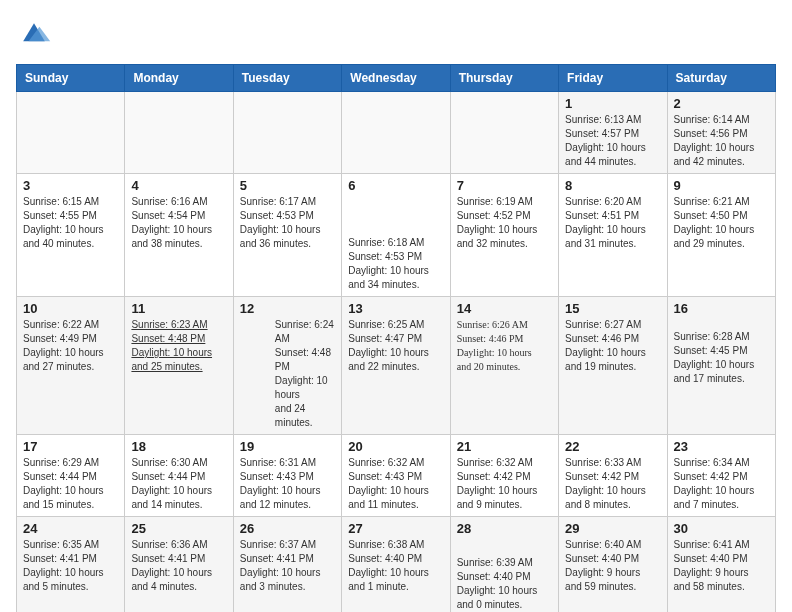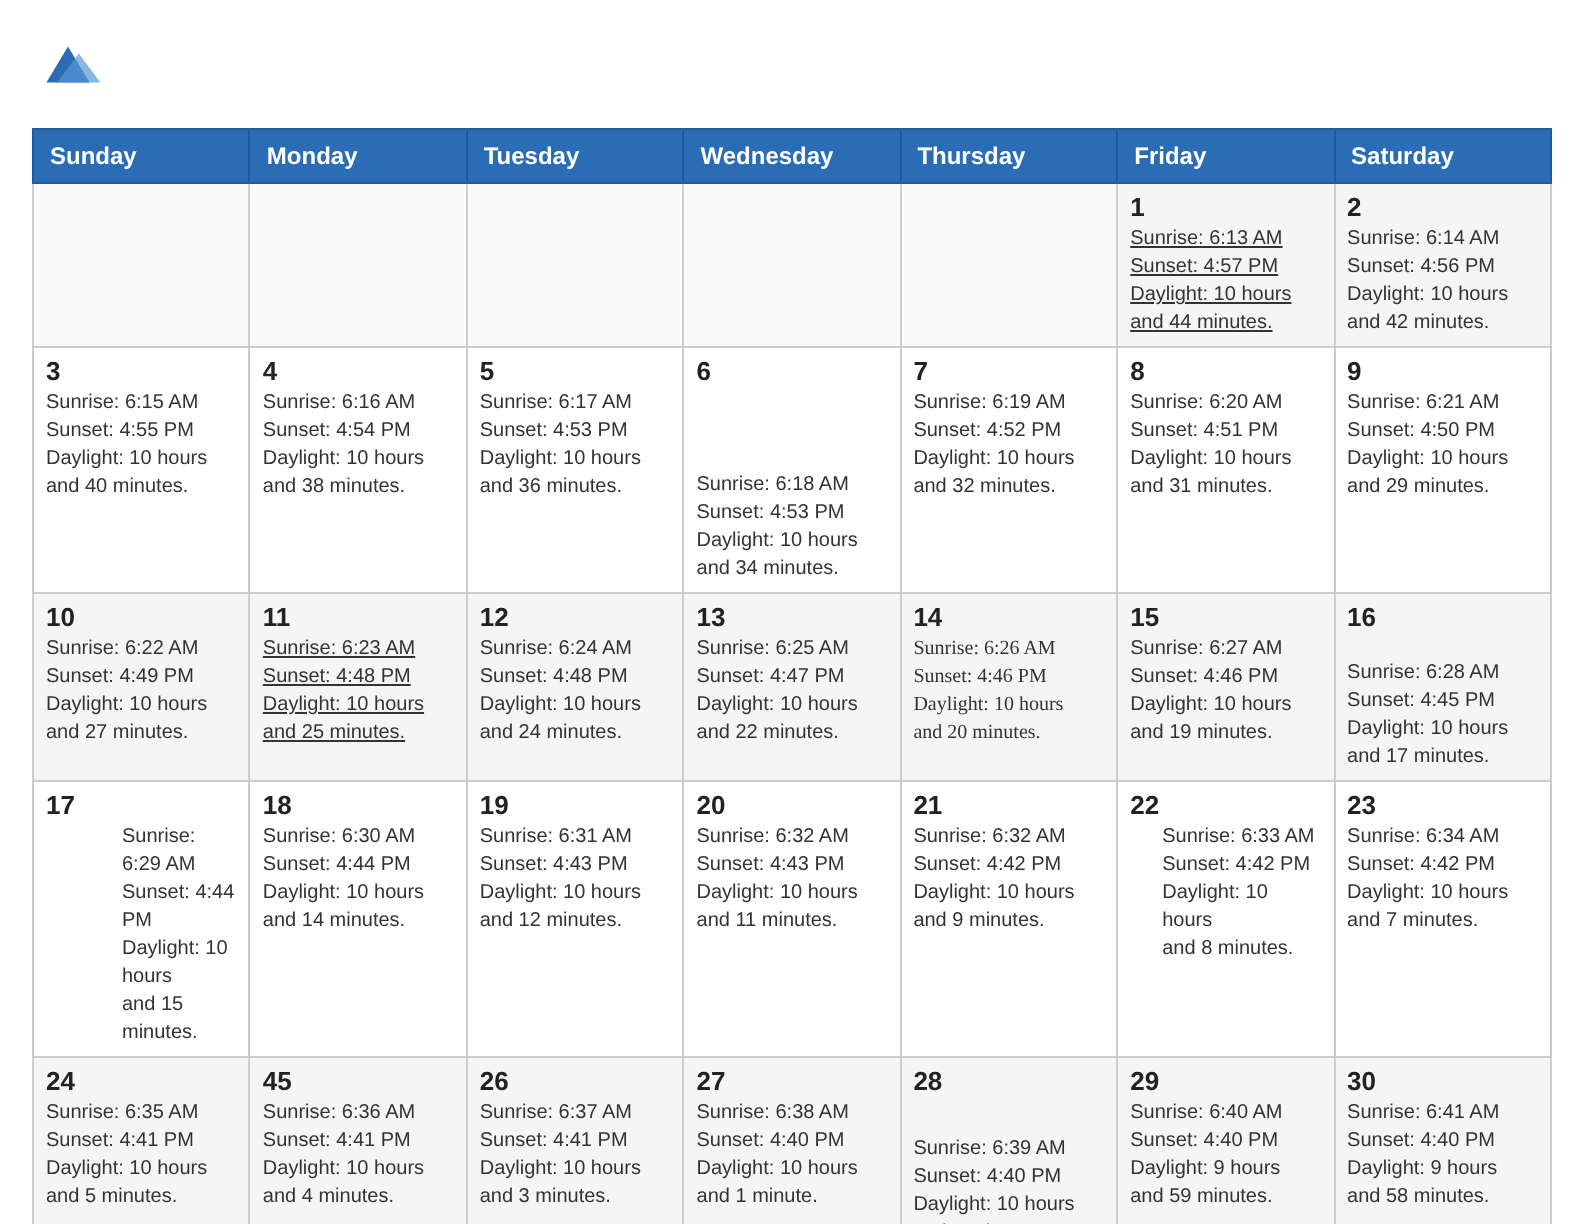--- a/index.html
+++ b/index.html
@@ -117,21 +117,21 @@
   </thead>
   <tbody id="calendar-body">
   <tr>
         <td class="empty"></td>
         <td class="empty"></td>
         <td class="empty"></td>
         <td class="empty"></td>
         <td class="empty"></td>
         <td>
           <span class="day-num">1</span>
-          <div class="day-info" style="white-space: pre-line; text-decoration: underline;">Sunrise: 6:13 AM
+          <div class="day-info" style="white-space: pre-line;">Sunrise: 6:13 AM
 Sunset: 4:57 PM
 Daylight: 10 hours
 and 44 minutes.</div>
         </td>
         <td>
           <span class="day-num">2</span>
           <div class="day-info" style="white-space: pre-line;">Sunrise: 6:14 AM
 Sunset: 4:56 PM
 Daylight: 10 hours
 and 42 minutes.</div>
@@ -198,21 +198,21 @@
         </td>
         <td>
           <span class="day-num">11</span>
           <div class="day-info" style="white-space: pre-line; text-decoration: underline;">Sunrise: 6:23 AM
 Sunset: 4:48 PM
 Daylight: 10 hours
 and 25 minutes.</div>
         </td>
         <td>
           <span class="day-num">12</span>
-          <div class="day-info" style="white-space: pre-line;">Sunrise: 6:24 AM
+          <div class="day-info" style="white-space: pre-line; margin-left: 35px;">Sunrise: 6:24 AM
 Sunset: 4:48 PM
 Daylight: 10 hours
 and 24 minutes.</div>
         </td>
         <td>
           <span class="day-num">13</span>
           <div class="day-info" style="white-space: pre-line;">Sunrise: 6:25 AM
 Sunset: 4:47 PM
 Daylight: 10 hours
 and 22 minutes.</div>
@@ -235,21 +235,21 @@
           <span class="day-num">16</span>
           <div class="day-info" style="white-space: pre-line; margin-top: 14px;">Sunrise: 6:28 AM
 Sunset: 4:45 PM
 Daylight: 10 hours
 and 17 minutes.</div>
         </td>
       </tr>
       <tr>
         <td>
           <span class="day-num">17</span>
-          <div class="day-info" style="white-space: pre-line; margin-left: 38px;">Sunrise: 6:29 AM
+          <div class="day-info" style="white-space: pre-line;">Sunrise: 6:29 AM
 Sunset: 4:44 PM
 Daylight: 10 hours
 and 15 minutes.</div>
         </td>
         <td>
           <span class="day-num">18</span>
           <div class="day-info" style="white-space: pre-line;">Sunrise: 6:30 AM
 Sunset: 4:44 PM
 Daylight: 10 hours
 and 14 minutes.</div>
@@ -270,21 +270,21 @@
         </td>
         <td>
           <span class="day-num">21</span>
           <div class="day-info" style="white-space: pre-line;">Sunrise: 6:32 AM
 Sunset: 4:42 PM
 Daylight: 10 hours
 and 9 minutes.</div>
         </td>
         <td>
           <span class="day-num">22</span>
-          <div class="day-info" style="white-space: pre-line; margin-left: 16px;">Sunrise: 6:33 AM
+          <div class="day-info" style="white-space: pre-line;">Sunrise: 6:33 AM
 Sunset: 4:42 PM
 Daylight: 10 hours
 and 8 minutes.</div>
         </td>
         <td>
           <span class="day-num">23</span>
           <div class="day-info" style="white-space: pre-line;">Sunrise: 6:34 AM
 Sunset: 4:42 PM
 Daylight: 10 hours
 and 7 minutes.</div>
@@ -292,21 +292,21 @@
       </tr>
       <tr>
         <td>
           <span class="day-num">24</span>
           <div class="day-info" style="white-space: pre-line;">Sunrise: 6:35 AM
 Sunset: 4:41 PM
 Daylight: 10 hours
 and 5 minutes.</div>
         </td>
         <td>
-          <span class="day-num">45</span>
+          <span class="day-num">25</span>
           <div class="day-info" style="white-space: pre-line;">Sunrise: 6:36 AM
 Sunset: 4:41 PM
 Daylight: 10 hours
 and 4 minutes.</div>
         </td>
         <td>
           <span class="day-num">26</span>
           <div class="day-info" style="white-space: pre-line;">Sunrise: 6:37 AM
 Sunset: 4:41 PM
 Daylight: 10 hours

